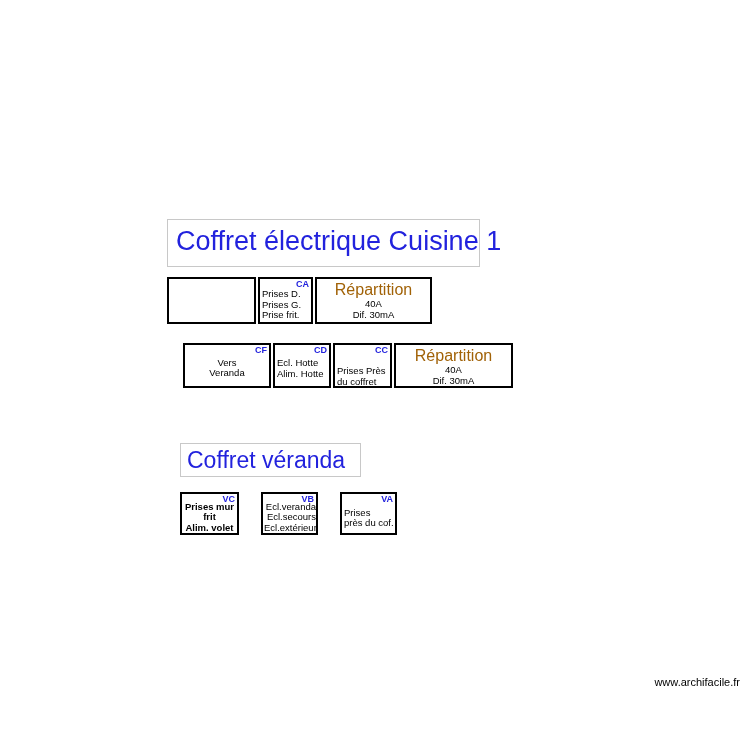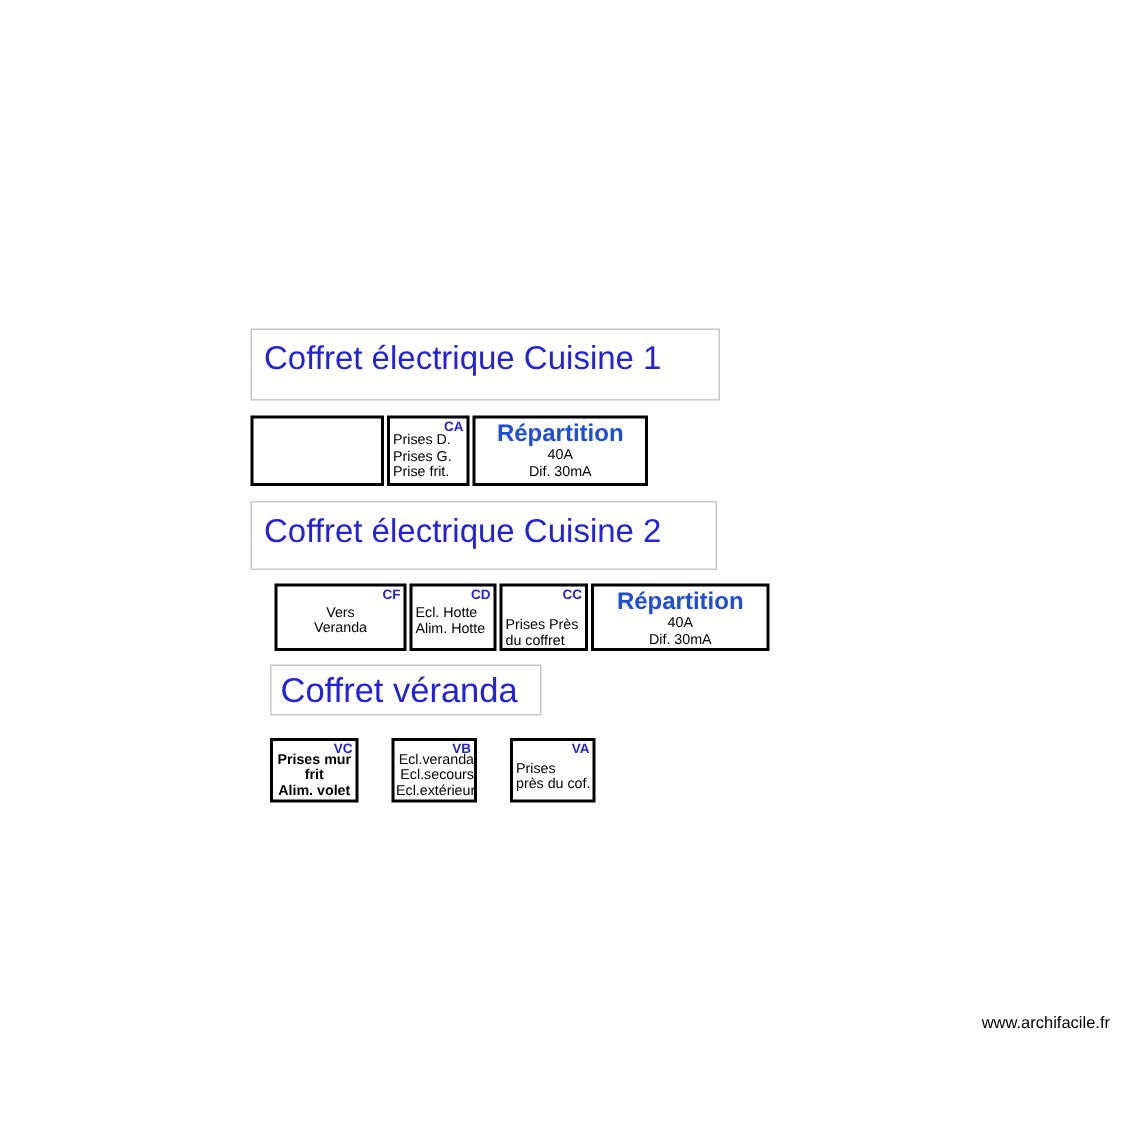--- a/index.html
+++ b/index.html
@@ -27,21 +27,21 @@
   
   .panel-group {
     position: absolute;
   }
 
   
   .panel-title {
     border: 1px solid #c8c8c8;
     background: #ffffff;
     color: #2222dd;
-    font-size: 22px;
+    font-size: 27px;
     line-height: 1;
     font-weight: 400;
     padding: 8px 2px 10px 8px;
     box-sizing: border-box;
     white-space: nowrap;
     display: block;
   }
 
   
   .module-row {
@@ -91,23 +91,22 @@
 
   
   .module.repartition {
     justify-content: flex-start;
     padding-top: 1px;
   }
   .rep-title {
     text-align: center;
     font-size: 16px;
     line-height: 19px;
-    color: #1d4ed8;
-    white-space: nowrap;
-    font-weight: bold;
+    color: #a16207;
+    white-space: nowrap;
   }
   .rep-sub {
     text-align: center;
     font-size: 9.5px;
     line-height: 10.5px;
     color: #000000;
     white-space: nowrap;
   }
 
   
@@ -148,21 +147,20 @@
       <div class="module repartition" style="width:117px; height:47px;">
         <div class="rep-title">Répartition</div>
         <div class="rep-sub">40A</div>
         <div class="rep-sub">Dif. 30mA</div>
       </div>
 
     </div>
   </div>
 
   <div class="panel-group" style="left:167px; top:334px;">
-    <div class="panel-title" style="width:311px; height:46px;">Coffret électrique Cuisine 2</div>
 
     <div class="module-row" style="margin-top:9px;">
 
       <div class="module" style="width:88px; height:45px;margin-left:16px;">
         <span class="module-code">CF</span>
         <div class="module-lines align-center" style="margin-top:5px;">
           <div>Vers</div>
           <div>Veranda</div>
         </div>
       </div>

